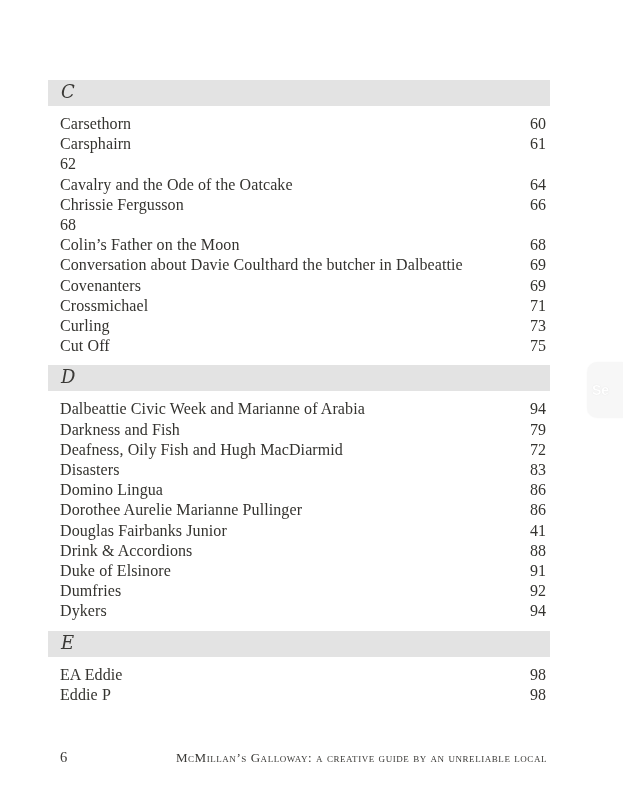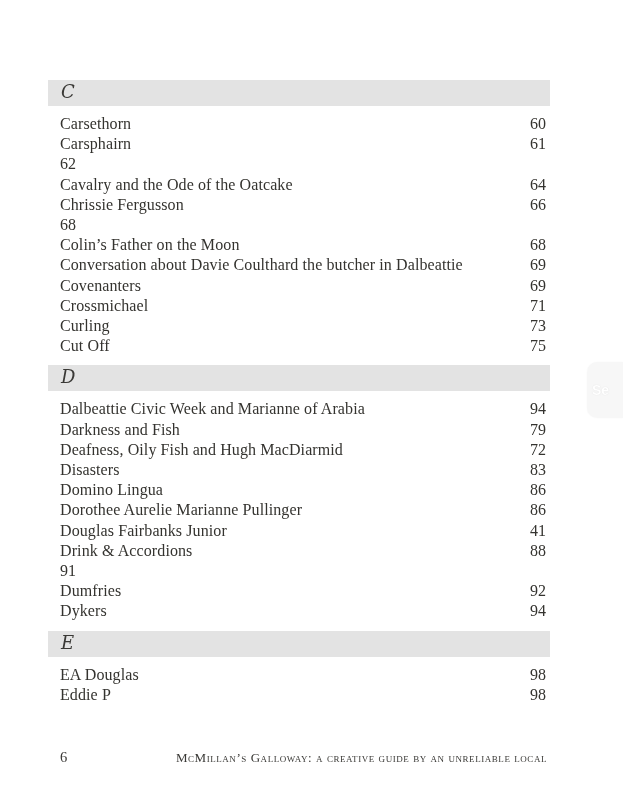--- a/index.html
+++ b/index.html
@@ -219,20 +219,21 @@
     <span class="title">Douglas Fairbanks Junior</span>
     <span class="pageno">41</span>
   </li>
 
   <li class="entry">
     <span class="title">Drink &amp; Accordions</span>
     <span class="pageno">88</span>
   </li>
 
   <li class="entry">
+    <span class="title">Duke of Elsinore</span>
     <span class="pageno">91</span>
   </li>
 
   <li class="entry">
     <span class="title">Dumfries</span>
     <span class="pageno">92</span>
   </li>
 
   <li class="entry">
     <span class="title">Dykers</span>
@@ -240,21 +241,21 @@
   </li>
 </ul>
   </section>
 
   <section class="section">
     <div class="band">
       <span class="letter">E</span>
     </div>
     <ul class="entries">
   <li class="entry">
-    <span class="title">EA Douglas</span>
+    <span class="title">EA Eddie</span>
     <span class="pageno">98</span>
   </li>
 
   <li class="entry">
     <span class="title">Eddie P</span>
     <span class="pageno">98</span>
   </li>
 </ul>
   </section>
 </main>

